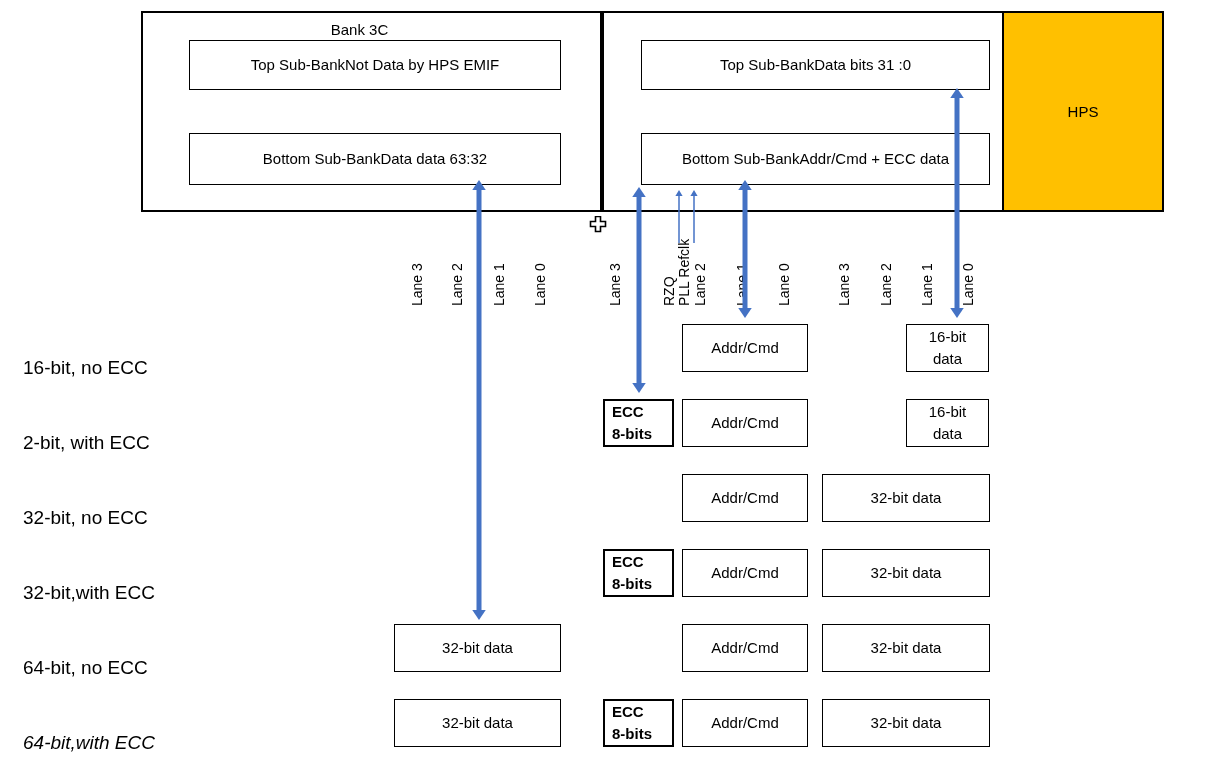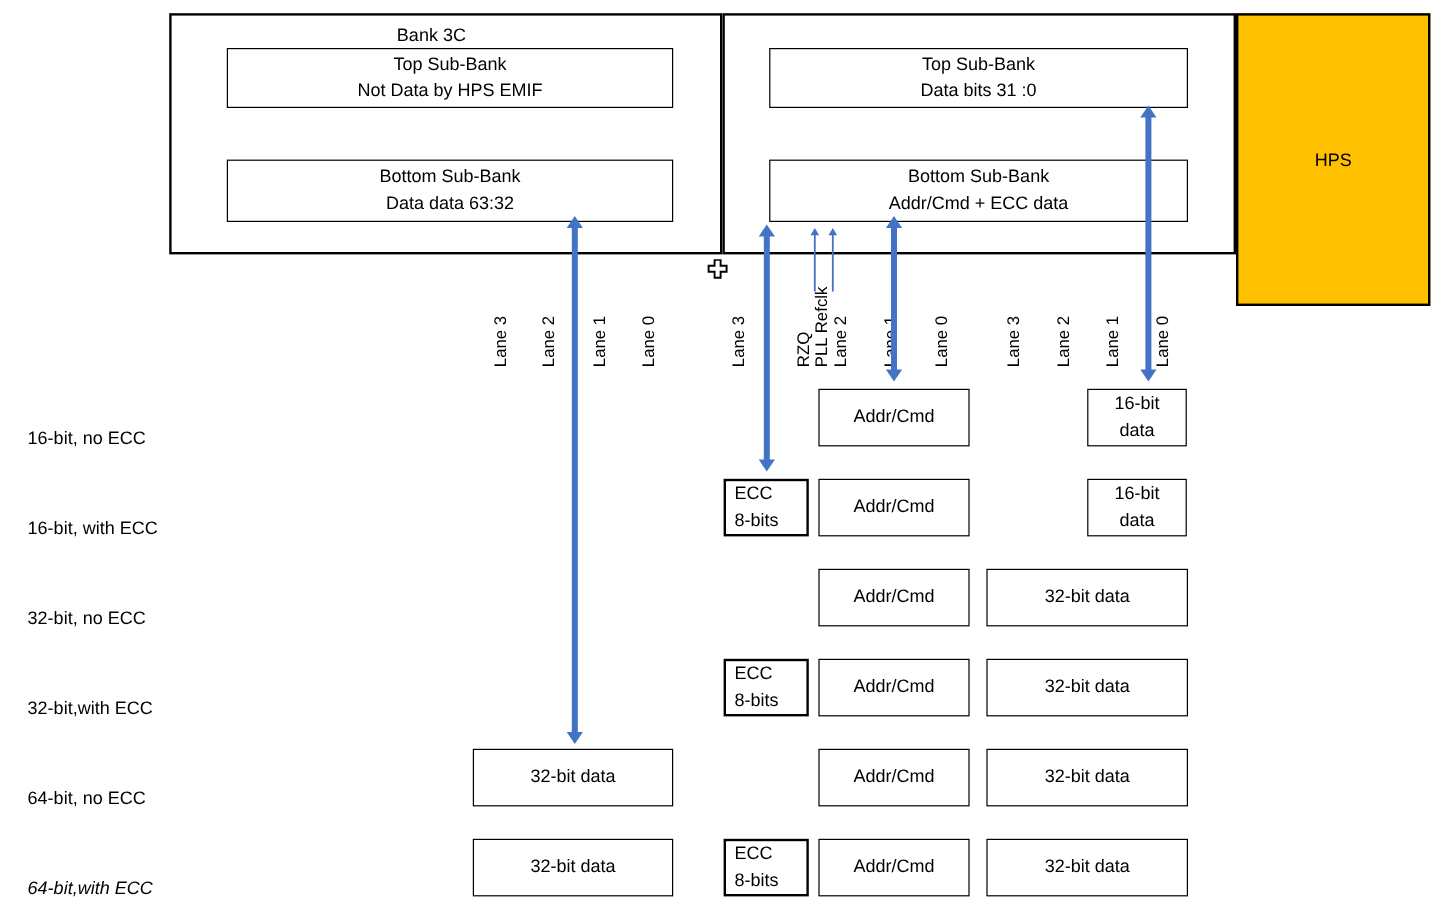--- a/index.html
+++ b/index.html
@@ -27,21 +27,21 @@
     font-size: 15px;
     line-height: 1;
     white-space: nowrap;
     text-align: center;
   }
   .subbank {
     position: absolute;
     border: 1px solid #000;
     background: #fff;
     display: flex;
-    flex-direction: column;
+    flex-direction: row;
     align-items: center;
     justify-content: center;
     font-size: 15px;
     line-height: 1.45;
     text-align: center;
   }
   .hps-box {
     position: absolute;
     background: #FFC000;
     border: 2px solid #000;
@@ -58,21 +58,21 @@
     line-height: 1;
     white-space: nowrap;
     transform-origin: left bottom;
     transform: rotate(-90deg);
     color: #000;
   }
 
   
   .row-label {
     position: absolute;
-    font-size: 15px;
+    font-size: 19px;
     line-height: 1;
     white-space: nowrap;
   }
 
   
   .cell {
     position: absolute;
     border: 1px solid #000;
     background: #fff;
     display: flex;
@@ -81,20 +81,21 @@
     justify-content: center;
     font-size: 15px;
     line-height: 1.45;
     text-align: center;
   }
   .cell.ecc {
     border: 2px solid #000;
     align-items: flex-start;
     padding-left: 7px;
     text-align: left;
+    font-weight: bold;
   }
 
   
   #arrows {
     position: absolute;
     left: 0; top: 0;
     width: 1209px; height: 763px;
     pointer-events: none;
   }
 
@@ -120,21 +121,21 @@
   <div class="bank-outer" id="bank3d-outer" style="left: 602px; top: 11px; width: 428px; height: 201px;"></div>
   <div class="subbank" id="sub-top-3d" style="left: 641px; top: 40px; width: 349px; height: 50px;">
     <span>Top Sub-Bank</span>
     <span>Data bits 31 :0</span>
   </div>
   <div class="subbank" id="sub-bottom-3d" style="left: 641px; top: 133px; width: 349px; height: 52px;">
     <span>Bottom Sub-Bank</span>
     <span>Addr/Cmd + ECC data</span>
   </div>
 
-  <div class="hps-box" id="hps-box" style="left: 1030px; top: 11px; width: 162px; height: 244px;">
+  <div class="hps-box" id="hps-box" style="left: 1002px; top: 11px; width: 162px; height: 201px;">
     <span>HPS</span>
   </div>
 
   <div id="lane-label-layer">
       <div class="lane-label" style="left: 424px; top: 292px;">Lane 3</div>
       <div class="lane-label" style="left: 464px; top: 292px;">Lane 2</div>
       <div class="lane-label" style="left: 506px; top: 292px;">Lane 1</div>
       <div class="lane-label" style="left: 547px; top: 292px;">Lane 0</div>
       <div class="lane-label" style="left: 622px; top: 292px;">Lane 3</div>
       <div class="lane-label" style="left: 676px; top: 292px;">RZQ</div>
@@ -143,21 +144,21 @@
       <div class="lane-label" style="left: 749px; top: 292px;">Lane 1</div>
       <div class="lane-label" style="left: 791px; top: 292px;">Lane 0</div>
       <div class="lane-label" style="left: 851px; top: 292px;">Lane 3</div>
       <div class="lane-label" style="left: 893px; top: 292px;">Lane 2</div>
       <div class="lane-label" style="left: 934px; top: 292px;">Lane 1</div>
       <div class="lane-label" style="left: 975px; top: 292px;">Lane 0</div>
     </div>
 
   <div id="row-label-layer">
       <div class="row-label" style="left: 23px; top: 358px;">16-bit, no ECC</div>
-      <div class="row-label" style="left: 23px; top: 433px;">16-bit, with ECC</div>
+      <div class="row-label" style="left: 23px; top: 433px;">2-bit, with ECC</div>
       <div class="row-label" style="left: 23px; top: 508px;">32-bit, no ECC</div>
       <div class="row-label" style="left: 23px; top: 583px;">32-bit,with ECC</div>
       <div class="row-label" style="left: 23px; top: 658px;">64-bit, no ECC</div>
       <div class="row-label" style="left: 23px; top: 733px; font-style: italic;">64-bit,with ECC</div>
     </div>
 
   <div id="cell-layer">
       <div class="cell" style="left: 682px; top: 324px; width: 126px; height: 48px;">
         <span>Addr/Cmd</span>
       </div>

